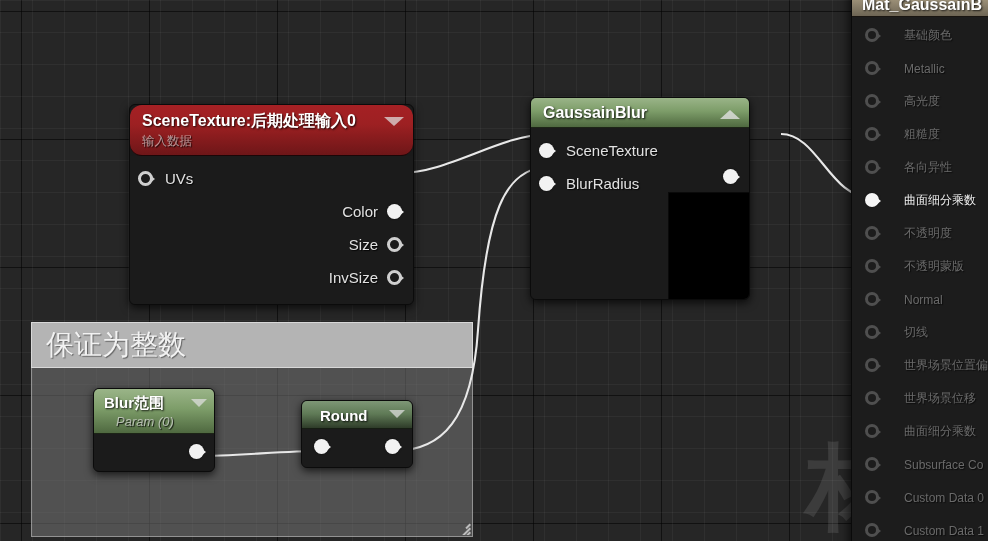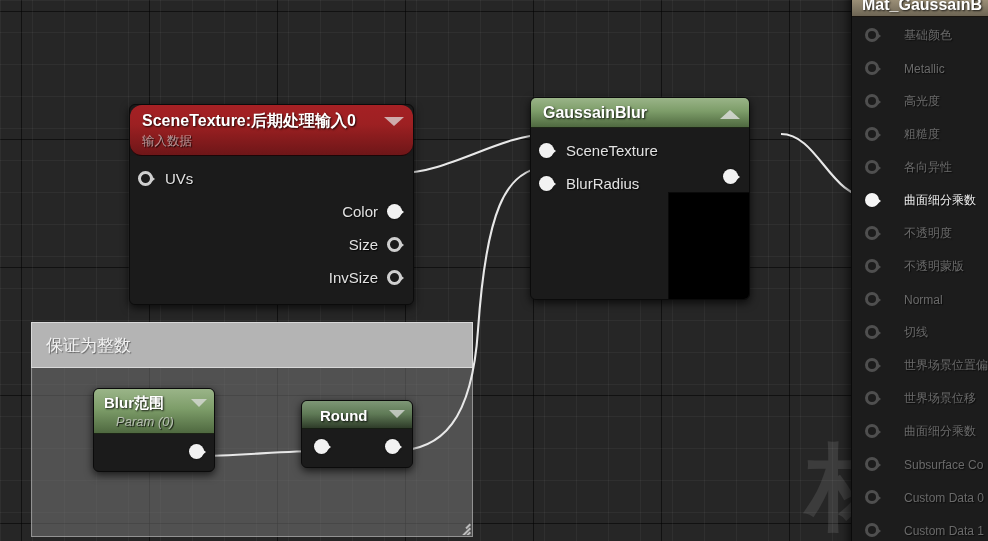--- a/index.html
+++ b/index.html
@@ -37,21 +37,21 @@
     border:1px solid rgba(200,200,200,0.55);
     border-top:none;
   }
   .comment-title {
     position:absolute; left:31px; top:322px; width:442px; height:46px;
     background:#b4b4b4;
     border:1px solid #d8d8d8;
     display:flex; align-items:center;
   }
   .comment-title span {
-    font-size:17px; color:#f2f2f2; padding-left:14px;
+    font-size:28px; color:#f2f2f2; padding-left:14px;
     text-shadow:1px 1px 1px rgba(0,0,0,0.45);
   }
   .resize-handle {
     position:absolute; left:452px; top:515px; width:20px; height:20px;
     overflow:hidden;
   }
   .resize-handle i {
     position:absolute; display:block; height:2px; background:rgba(225,225,225,0.75);
   }
   .resize-handle i:nth-child(1){ width:16px; right:1px; bottom:2px; transform:rotate(-45deg); transform-origin:right bottom;}

